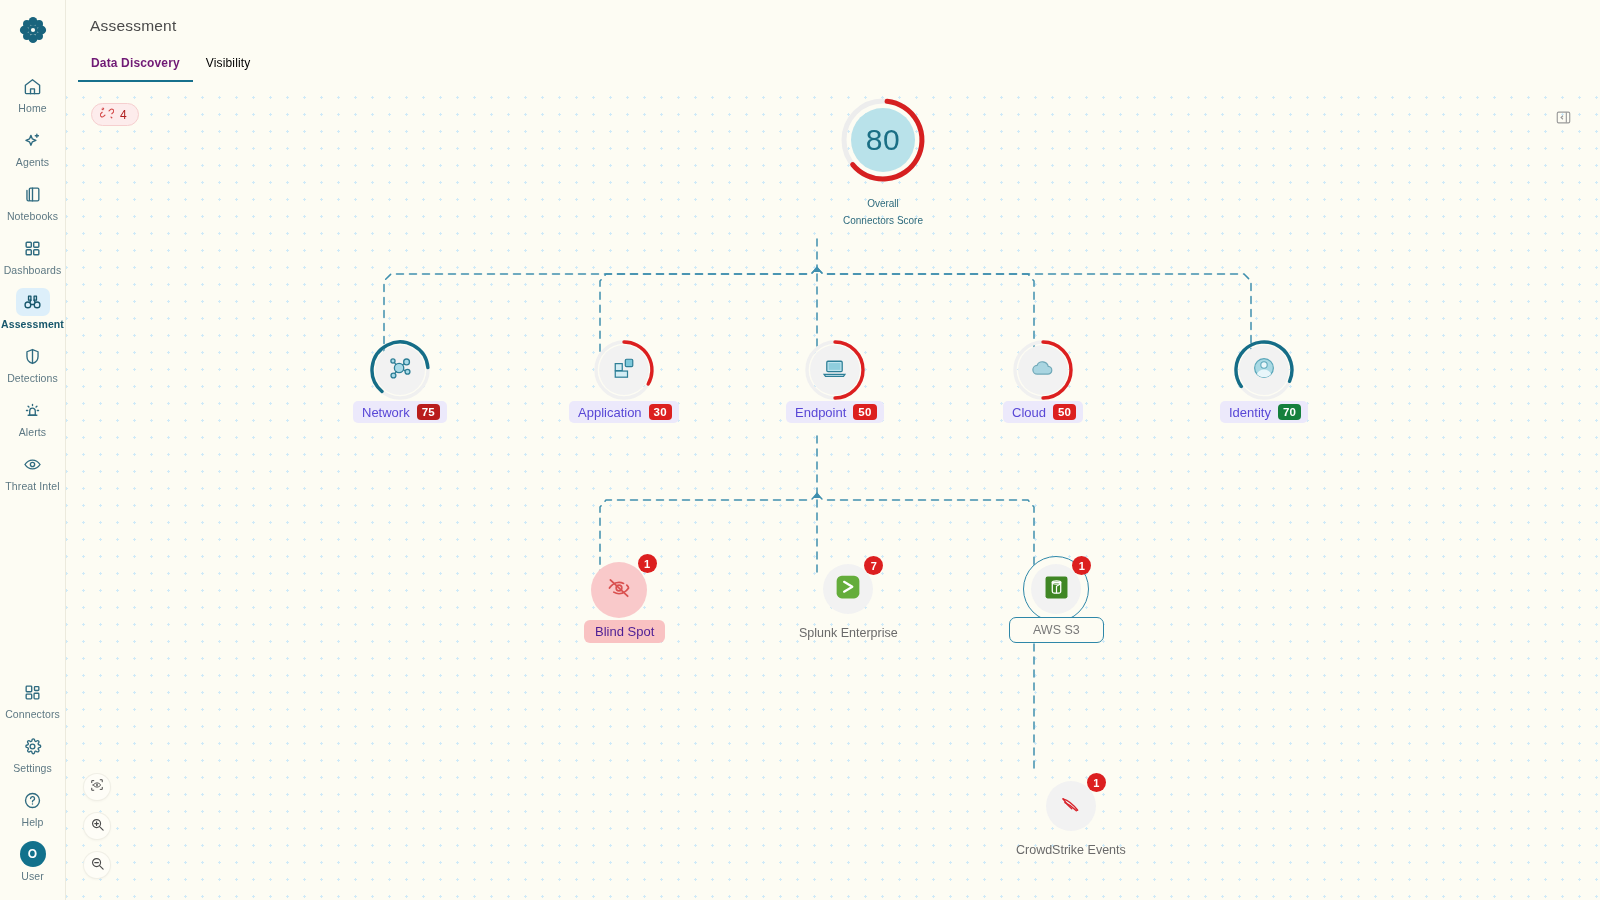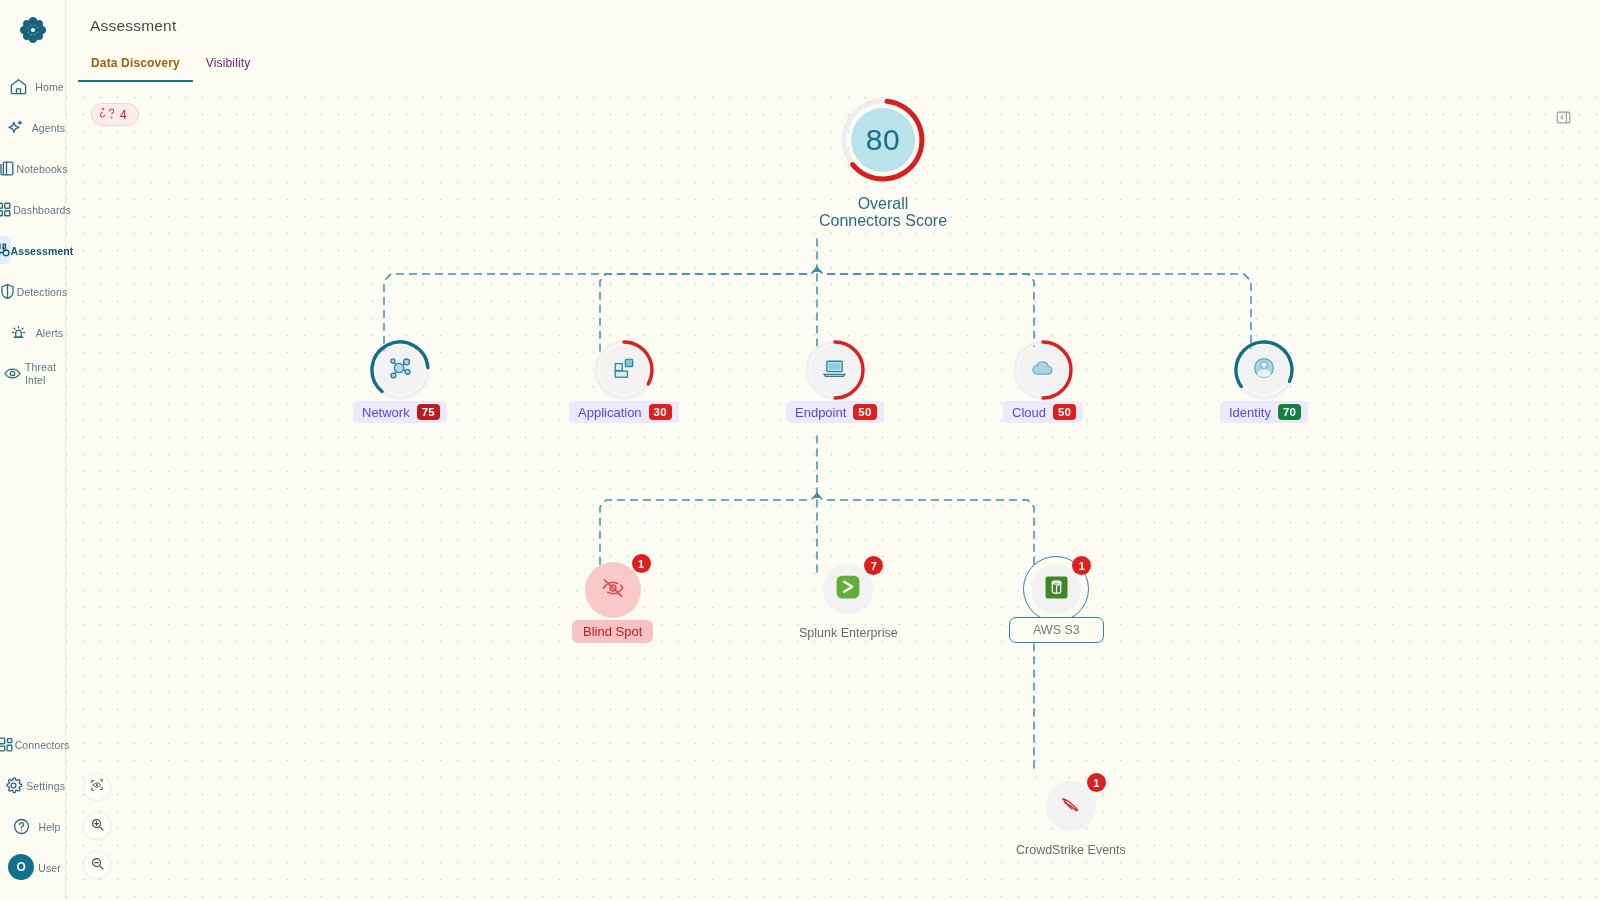--- a/index.html
+++ b/index.html
@@ -17,21 +17,21 @@
     width: 66px; height: 900px;
     background: #fdfcf3;
     border-right: 1px solid #eceadd;
     display: flex; flex-direction: column; align-items: center;
     position: relative; z-index: 20;
     flex: 0 0 66px;
   }
   #brand { margin-top: 14px; margin-bottom: 16px; }
   .nav-group { display: flex; flex-direction: column; align-items: center; width: 100%; }
   .nav-item {
-    width: 100%; display: flex; flex-direction: row;
+    width: 100%; display: flex; flex-direction: column;
     align-items: center; justify-content: center;
     padding: 6px 0 5px; cursor: pointer; position: relative;
   }
   .nav-ico {
     width: 34px; height: 28px; display: flex; align-items: center; justify-content: center;
     border-radius: 7px; margin-bottom: 2px;
   }
   .nav-item.active .nav-ico { background: #ddeffa; }
   .nav-label {
     font-size: 10.5px; color: #5d7883; letter-spacing: .1px; line-height: 13px;
@@ -50,23 +50,23 @@
   #topbar { position: relative; height: 84px; background: #fdfcf3; z-index: 10; }
   #page-title {
     position: absolute; left: 24px; top: 17px;
     font-size: 15.5px; color: #4a4a4a; letter-spacing: .2px;
   }
   #tabs {
     position: absolute; left: 12px; top: 52px; display: flex; align-items: flex-end;
   }
   .tab {
     font-size: 12px; padding: 4px 13px 10px; cursor: pointer;
-    color: #701a75; border-bottom: 2px solid transparent; letter-spacing: .15px;
-  }
-  .tab.active { color: #a16207; font-weight: bold; border-bottom-color: #17708c; }
+    color: #000000; border-bottom: 2px solid transparent; letter-spacing: .15px;
+  }
+  .tab.active { color: #701a75; font-weight: bold; border-bottom-color: #17708c; }
 
   
   #canvas {
     position: absolute; left: 0; right: 0; top: 84px; bottom: 0;
     background-color: #fdfcf3;
     background-image: radial-gradient(#cfeaf8 1.15px, transparent 1.15px);
     background-size: 17px 17px;
     background-position: 9px 5px;
     overflow: hidden;
   }
@@ -94,21 +94,21 @@
   
   #root-node { left: 733px; top: 10px; width: 168px; }
   .gauge-wrap { position: relative; width: 92px; height: 92px; }
   .gauge-inner {
     position: absolute; left: 14px; top: 14px; width: 64px; height: 64px;
     border-radius: 50%; background: #b9e2ea;
     display: flex; align-items: center; justify-content: center;
     color: #1b6f85; font-size: 30px; letter-spacing: .5px;
   }
   #root-caption {
-    margin-top: 9px; text-align: center; font-size: 16px;
+    margin-top: 9px; text-align: center; font-size: 10px;
     color: #2d6a7d; line-height: 17px;
   }
 
   
   .cat-ring { position: relative; width: 62px; height: 62px; }
   .cat-disc {
     position: absolute; left: 6px; top: 6px; width: 50px; height: 50px;
     border-radius: 50%; background: #f2f2f2;
     display: flex; align-items: center; justify-content: center;
   }
@@ -134,22 +134,22 @@
     display: flex; align-items: center; justify-content: center; padding: 0 5px;
   }
   .leaf-label {
     margin-top: 10px; font-size: 12.5px; color: #6a6a6a; white-space: nowrap;
     padding: 2px 7px; border-radius: 4px; cursor: pointer;
   }
 
   
   #node-blindspot .leaf-disc { background: #f9c9ca; width: 56px; height: 56px; }
   #node-blindspot .leaf-label {
-    background: #f9c2c2; color: #b91c1c; font-size: 13px;
-    padding: 4px 11px; border-radius: 6px; margin-top: 2px;
+    background: #f9c2c2; color: #4c1d95; font-size: 13px;
+    padding: 4px 11px; border-radius: 6px; margin-top: 2px; margin-left: 12px;
   }
 
   
   #node-s3 .sel-ring {
     position: absolute; left: -8px; top: -8px; width: 66px; height: 66px;
     border-radius: 50%; border: 1.6px solid #2e87a8; background: #fdfcf3;
   }
   #node-s3 .leaf-disc { z-index: 2; }
   #node-s3 .leaf-label {
     border: 1.6px solid #2e87a8; background: #fdfcf3; border-radius: 7px;

